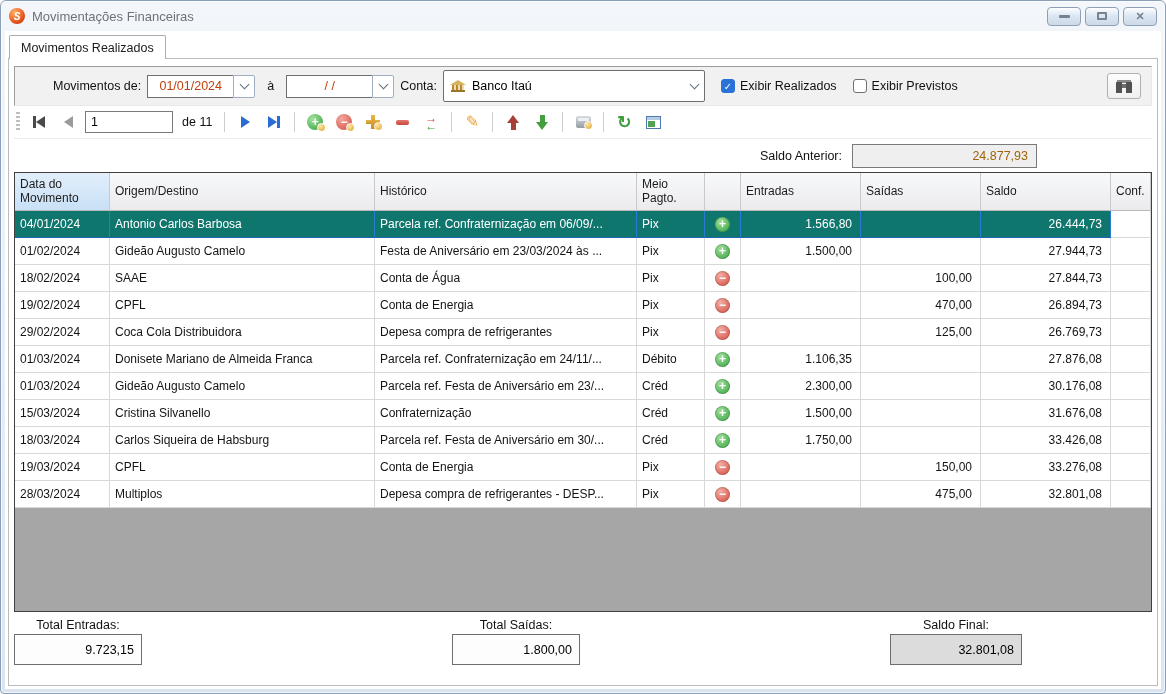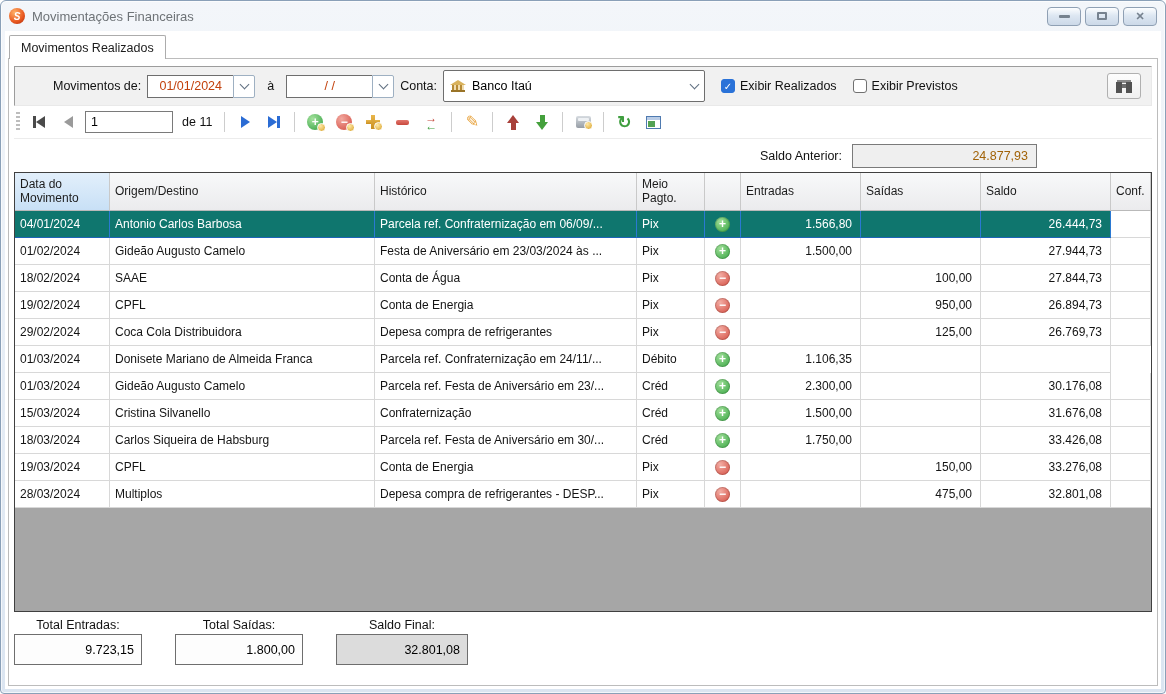--- a/index.html
+++ b/index.html
@@ -156,21 +156,21 @@
   .td.ctr { justify-content: center; padding: 0; }
   .row.selected .td:not(.conf) { background: #0f766e; border-right-color: #2a79d2; border-bottom-color: #1d64b8; color: #fff; }
   .row-circ { width: 15px; height: 15px; border-radius: 50%; color: #fff; font-weight: bold; font-size: 12px; line-height: 1;
     display: inline-flex; align-items: center; justify-content: center;
     box-shadow: inset 0 0 0 1px rgba(0,0,0,.15); }
   .row-circ.entrada { background: radial-gradient(circle at 35% 30%, #9ede97, #35a340); }
   .row-circ.saida   { background: radial-gradient(circle at 35% 30%, #f3ada4, #d2493d); }
   .grid-filler { flex: 1; background: #a6a6a6; }
 
   
-  .totals { display: flex; justify-content: flex-start; gap: 33px; padding: 6px 130px 0 0; }
+  .totals { display: flex; justify-content: space-between; gap: 33px; padding: 6px 130px 0 0; }
   .total-block { display: flex; flex-direction: column; align-items: center; gap: 2px; }
   .total-label { font-size: 12.5px; color: #111; }
   .total-box { width: 128px; height: 31px; border: 1px solid #6e6e6e; background: #fdfdfd;
     display: flex; align-items: center; justify-content: flex-end; padding: 0 7px; font-size: 12.5px; color: #000; }
   .total-box.gray { background: #dcdcdc; width: 132px; }
 </style>
 </head>
 <body>
 
 <div class="window">
@@ -352,21 +352,21 @@
             </div>
             <div class="gr row">
               <div class="td">19/02/2024</div>
               <div class="td">CPFL</div>
               <div class="td">Conta de Energia</div>
               <div class="td">Pix</div>
               <div class="td ctr">
                 <span class="row-circ saida">−</span>
               </div>
               <div class="td num"></div>
-              <div class="td num">950,00</div>
+              <div class="td num">470,00</div>
               <div class="td num">26.894,73</div>
               <div class="td conf"></div>
             </div>
             <div class="gr row">
               <div class="td">29/02/2024</div>
               <div class="td">Coca Cola Distribuidora</div>
               <div class="td">Depesa compra de refrigerantes</div>
               <div class="td">Pix</div>
               <div class="td ctr">
                 <span class="row-circ saida">−</span>
@@ -379,20 +379,21 @@
             <div class="gr row">
               <div class="td">01/03/2024</div>
               <div class="td">Donisete Mariano de Almeida Franca</div>
               <div class="td">Parcela ref. Confraternização em 24/11/...</div>
               <div class="td">Débito</div>
               <div class="td ctr">
                 <span class="row-circ entrada">+</span>
               </div>
               <div class="td num">1.106,35</div>
               <div class="td num"></div>
+              <div class="td num">27.876,08</div>
               <div class="td conf"></div>
             </div>
             <div class="gr row">
               <div class="td">01/03/2024</div>
               <div class="td">Gideão Augusto Camelo</div>
               <div class="td">Parcela ref. Festa de Aniversário em 23/...</div>
               <div class="td">Créd</div>
               <div class="td ctr">
                 <span class="row-circ entrada">+</span>
               </div>

